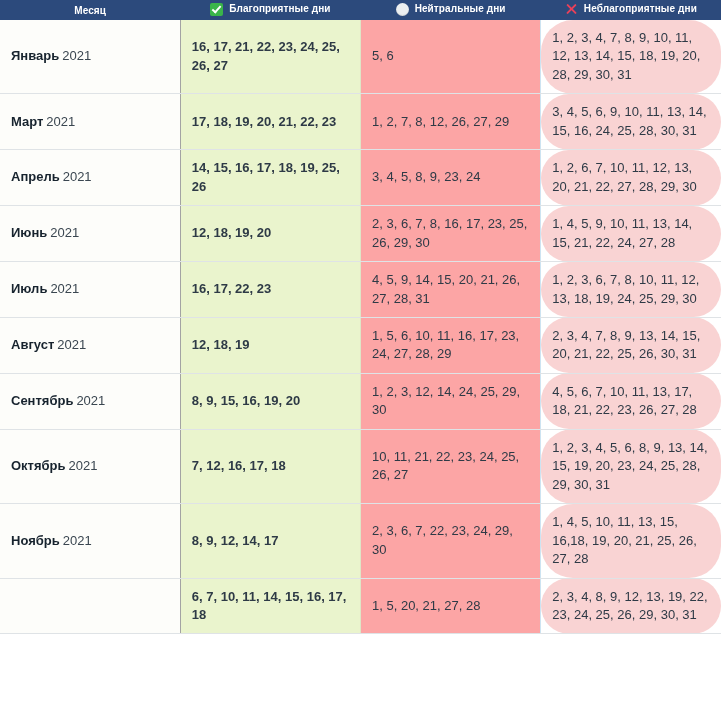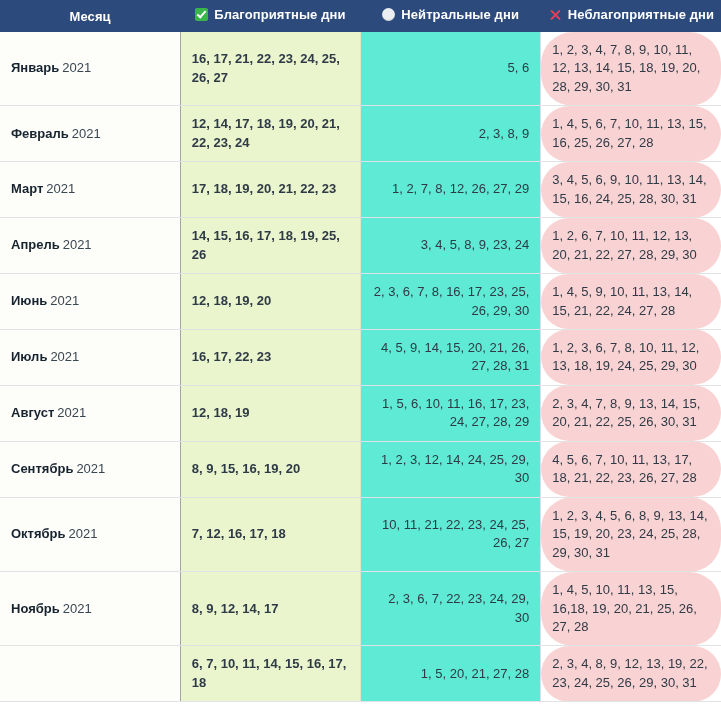--- a/index.html
+++ b/index.html
@@ -17,23 +17,23 @@
   .calendar-table {
     width: 721px;
     border-collapse: collapse;
     table-layout: fixed;
   }
 
   
   .calendar-table thead th {
     background: #2c4a7c;
     color: #ffffff;
-    font-size: 13px;
+    font-size: 10px;
     font-weight: bold;
-    height: 32px;
+    height: 20px;
     padding: 0 8px;
     text-align: center;
     vertical-align: middle;
     border: none;
     letter-spacing: .1px;
     white-space: nowrap;
   }
   .th-inner {
     display: inline-flex;
     align-items: center;
@@ -107,23 +107,22 @@
     padding-right: 4px;
   }
   td.col-good {
     width: 192px;
     background: #eaf4cd;
     border-right: 1px solid #dfe6c6;
     font-weight: bold;
   }
   td.col-neutral {
     width: 202px;
-    background: #5eead4;
+    background: #fca5a5;
     border-right: 1px solid #cde3f1;
-    text-align: right;
   }
   td.col-bad {
     width: 209px;
     background: #f9d3d3;
     border-radius: 32px;
   }
 
   .month-name {
     font-weight: bold;
     color: #17232e;
@@ -170,26 +169,20 @@
     </tr>
   </thead>
   <tbody id="calendar-body">
       <tr>
         <td class="col-month"><span class="month-name">Январь</span><span class="month-year">2021</span></td>
         <td class="col-good">16, 17, 21, 22, 23, 24, 25, 26, 27</td>
         <td class="col-neutral">5, 6</td>
         <td class="col-bad">1, 2, 3, 4, 7, 8, 9, 10, 11, 12, 13, 14, 15, 18, 19, 20, 28, 29, 30, 31</td>
       </tr>
       <tr>
-        <td class="col-month"><span class="month-name">Февраль</span><span class="month-year">2021</span></td>
-        <td class="col-good">12, 14, 17, 18, 19, 20, 21, 22, 23, 24</td>
-        <td class="col-neutral">2, 3, 8, 9</td>
-        <td class="col-bad">1, 4, 5, 6, 7, 10, 11, 13, 15, 16, 25, 26, 27, 28</td>
-      </tr>
-      <tr>
         <td class="col-month"><span class="month-name">Март</span><span class="month-year">2021</span></td>
         <td class="col-good">17, 18, 19, 20, 21, 22, 23</td>
         <td class="col-neutral">1, 2, 7, 8, 12, 26, 27, 29</td>
         <td class="col-bad">3, 4, 5, 6, 9, 10, 11, 13, 14, 15, 16, 24, 25, 28, 30, 31</td>
       </tr>
       <tr>
         <td class="col-month"><span class="month-name">Апрель</span><span class="month-year">2021</span></td>
         <td class="col-good">14, 15, 16, 17, 18, 19, 25, 26</td>
         <td class="col-neutral">3, 4, 5, 8, 9, 23, 24</td>
         <td class="col-bad">1, 2, 6, 7, 10, 11, 12, 13, 20, 21, 22, 27, 28, 29, 30</td>

